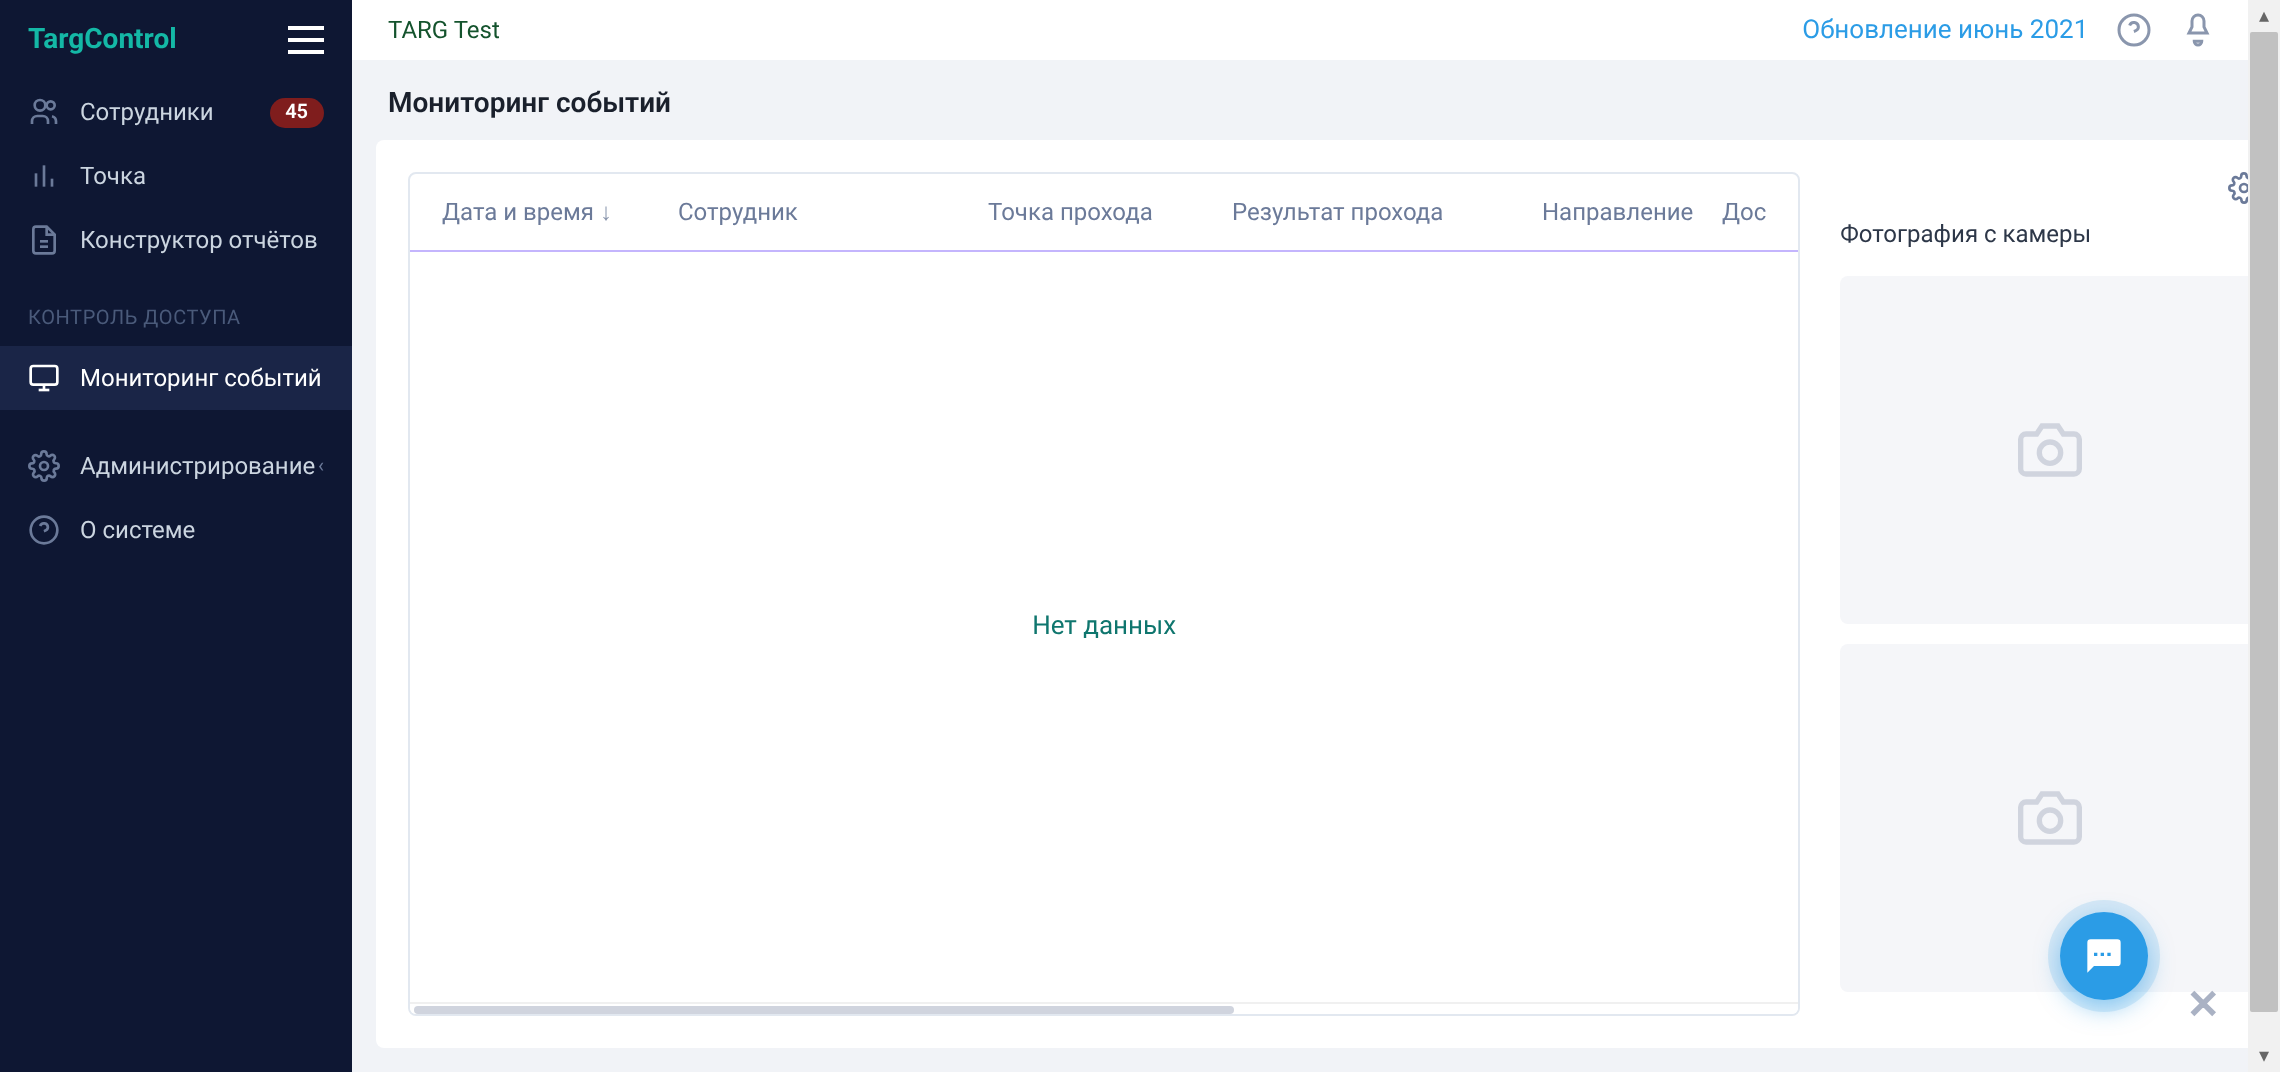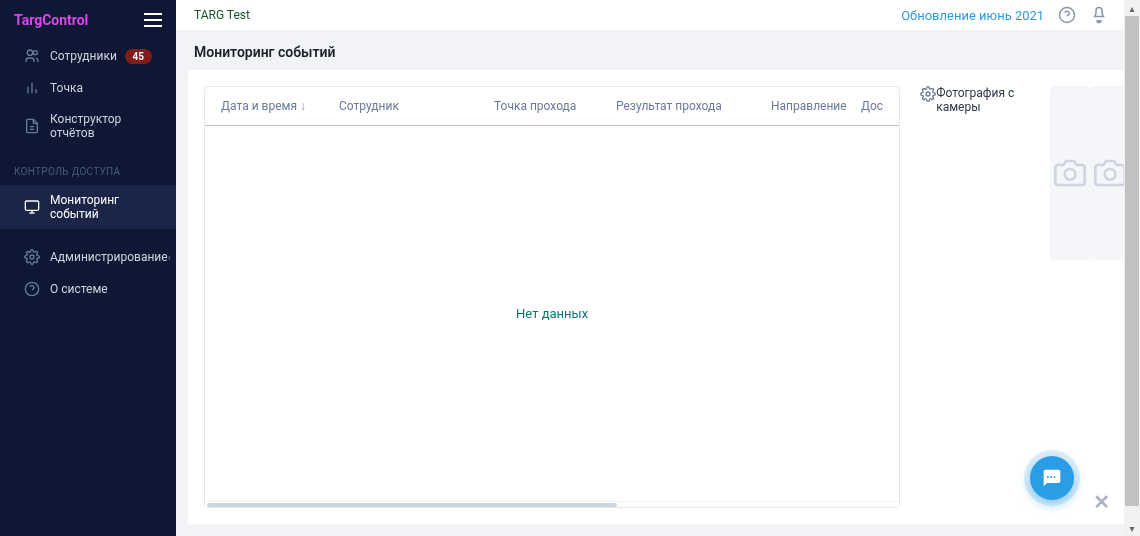--- a/index.html
+++ b/index.html
@@ -6,25 +6,25 @@
 body { font-family: -apple-system, BlinkMacSystemFont, 'Segoe UI', Roboto, sans-serif; font-size: 13px; background: #fff; width: 1140px; height: 536px; overflow: hidden; position: relative; }
 
 .scrollbar-track { position: absolute; right: 0; top: 0; width: 16px; height: 536px; background: #f1f1f1; display: flex; flex-direction: column; align-items: center; }
 .scrollbar-arrow { width: 16px; height: 16px; display: flex; align-items: center; justify-content: center; color: #666; font-size: 10px; }
 .scrollbar-thumb { width: 14px; background: #c1c1c1; border-radius: 1px; position: absolute; left: 1px; }
 
 .app { display: flex; width: 1124px; height: 536px; }
 
 .sidebar { width: 176px; background: #0e1733; color: #a0aec0; display: flex; flex-direction: column; flex-shrink: 0; }
 .sidebar-header { display: flex; align-items: center; justify-content: space-between; padding: 12px 14px; }
-.logo { color: #d946ef; font-weight: 700; font-size: 14px; }
+.logo { color: #14b8a6; font-weight: 700; font-size: 14px; }
 .hamburger { width: 18px; height: 14px; display: flex; flex-direction: column; justify-content: space-between; cursor: pointer; }
 .hamburger span { display: block; height: 2px; background: #fff; }
 
-.sidebar-item { display: flex; align-items: center; padding: 8px 24px; cursor: pointer; position: relative; font-size: 12px; color: #cbd5e0; }
+.sidebar-item { display: flex; align-items: center; padding: 8px 14px; cursor: pointer; position: relative; font-size: 12px; color: #cbd5e0; }
 .sidebar-item.active { background: #1a2547; color: #fff; }
 .sidebar-item .icon { width: 16px; height: 16px; margin-right: 10px; color: #6b7a99; flex-shrink: 0; }
 .sidebar-item.active .icon { color: #fff; }
 .badge { background: #7f1d1d; color: #fff; border-radius: 10px; padding: 2px 8px; font-size: 10px; font-weight: 600; margin-left: auto; }
 .section-header { font-size: 10px; color: #4a5a7a; padding: 18px 14px 8px; text-transform: uppercase; letter-spacing: 0.3px; cursor: default; }
 .chevron { margin-left: auto; color: #6b7a99; font-size: 10px; }
 
 .main { flex: 1; background: #f1f3f7; display: flex; flex-direction: column; }
 .topbar { background: #fff; display: flex; align-items: center; padding: 0 18px; height: 30px; }
 .topbar-title { color: #14532d; font-size: 12px; }
@@ -37,21 +37,21 @@
 .content-card { background: #fff; margin: 0 12px 12px 12px; border-radius: 4px; padding: 16px; flex: 1; display: flex; gap: 20px; overflow: hidden; }
 
 .table-area { flex: 1; display: flex; flex-direction: column; border: 1px solid #e2e8f0; border-radius: 4px; overflow: hidden; min-width: 0; }
 .table-header { display: flex; border-bottom: 1px solid #c4b5fd; padding: 12px 8px; overflow: hidden; }
 .th { color: #6b7a99; font-size: 12px; white-space: nowrap; padding: 0 8px; flex-shrink: 0; }
 .th.sort::after { content: " ↓"; color: #8a96ad; }
 .empty-body { flex: 1; display: flex; align-items: center; justify-content: center; color: #0f766e; font-size: 13px; }
 .table-scroll { height: 6px; background: #fff; position: relative; border-top: 1px solid #f0f0f0; }
 .table-scroll-thumb { position: absolute; left: 2px; width: 410px; height: 4px; top: 1px; background: #d0d4de; border-radius: 2px; }
 
-.side-panel { width: 210px; flex-shrink: 0; display: flex; flex-direction: row; }
+.side-panel { width: 210px; flex-shrink: 0; display: flex; flex-direction: column; }
 .gear-row { display: flex; justify-content: flex-end; margin-bottom: 8px; }
 .gear-icon { width: 16px; height: 16px; color: #6b7a99; cursor: pointer; }
 .panel-label { font-size: 12px; color: #2d3748; margin-bottom: 14px; }
 .camera-box { background: #f5f6f9; border-radius: 4px; height: 174px; display: flex; align-items: center; justify-content: center; margin-bottom: 10px; }
 .camera-icon { width: 40px; height: 32px; color: #d0d4de; }
 
 .fab { position: absolute; right: 66px; bottom: 36px; width: 44px; height: 44px; border-radius: 50%; background: #2b9ce6; display: flex; align-items: center; justify-content: center; color: #fff; box-shadow: 0 4px 12px rgba(43,156,230,0.5), 0 0 0 6px rgba(43,156,230,0.15); cursor: pointer; }
 .fab svg { width: 20px; height: 20px; }
 .close-x { position: absolute; right: 30px; bottom: 22px; color: #aab2c4; font-size: 20px; font-weight: 700; cursor: pointer; }
 </style>

